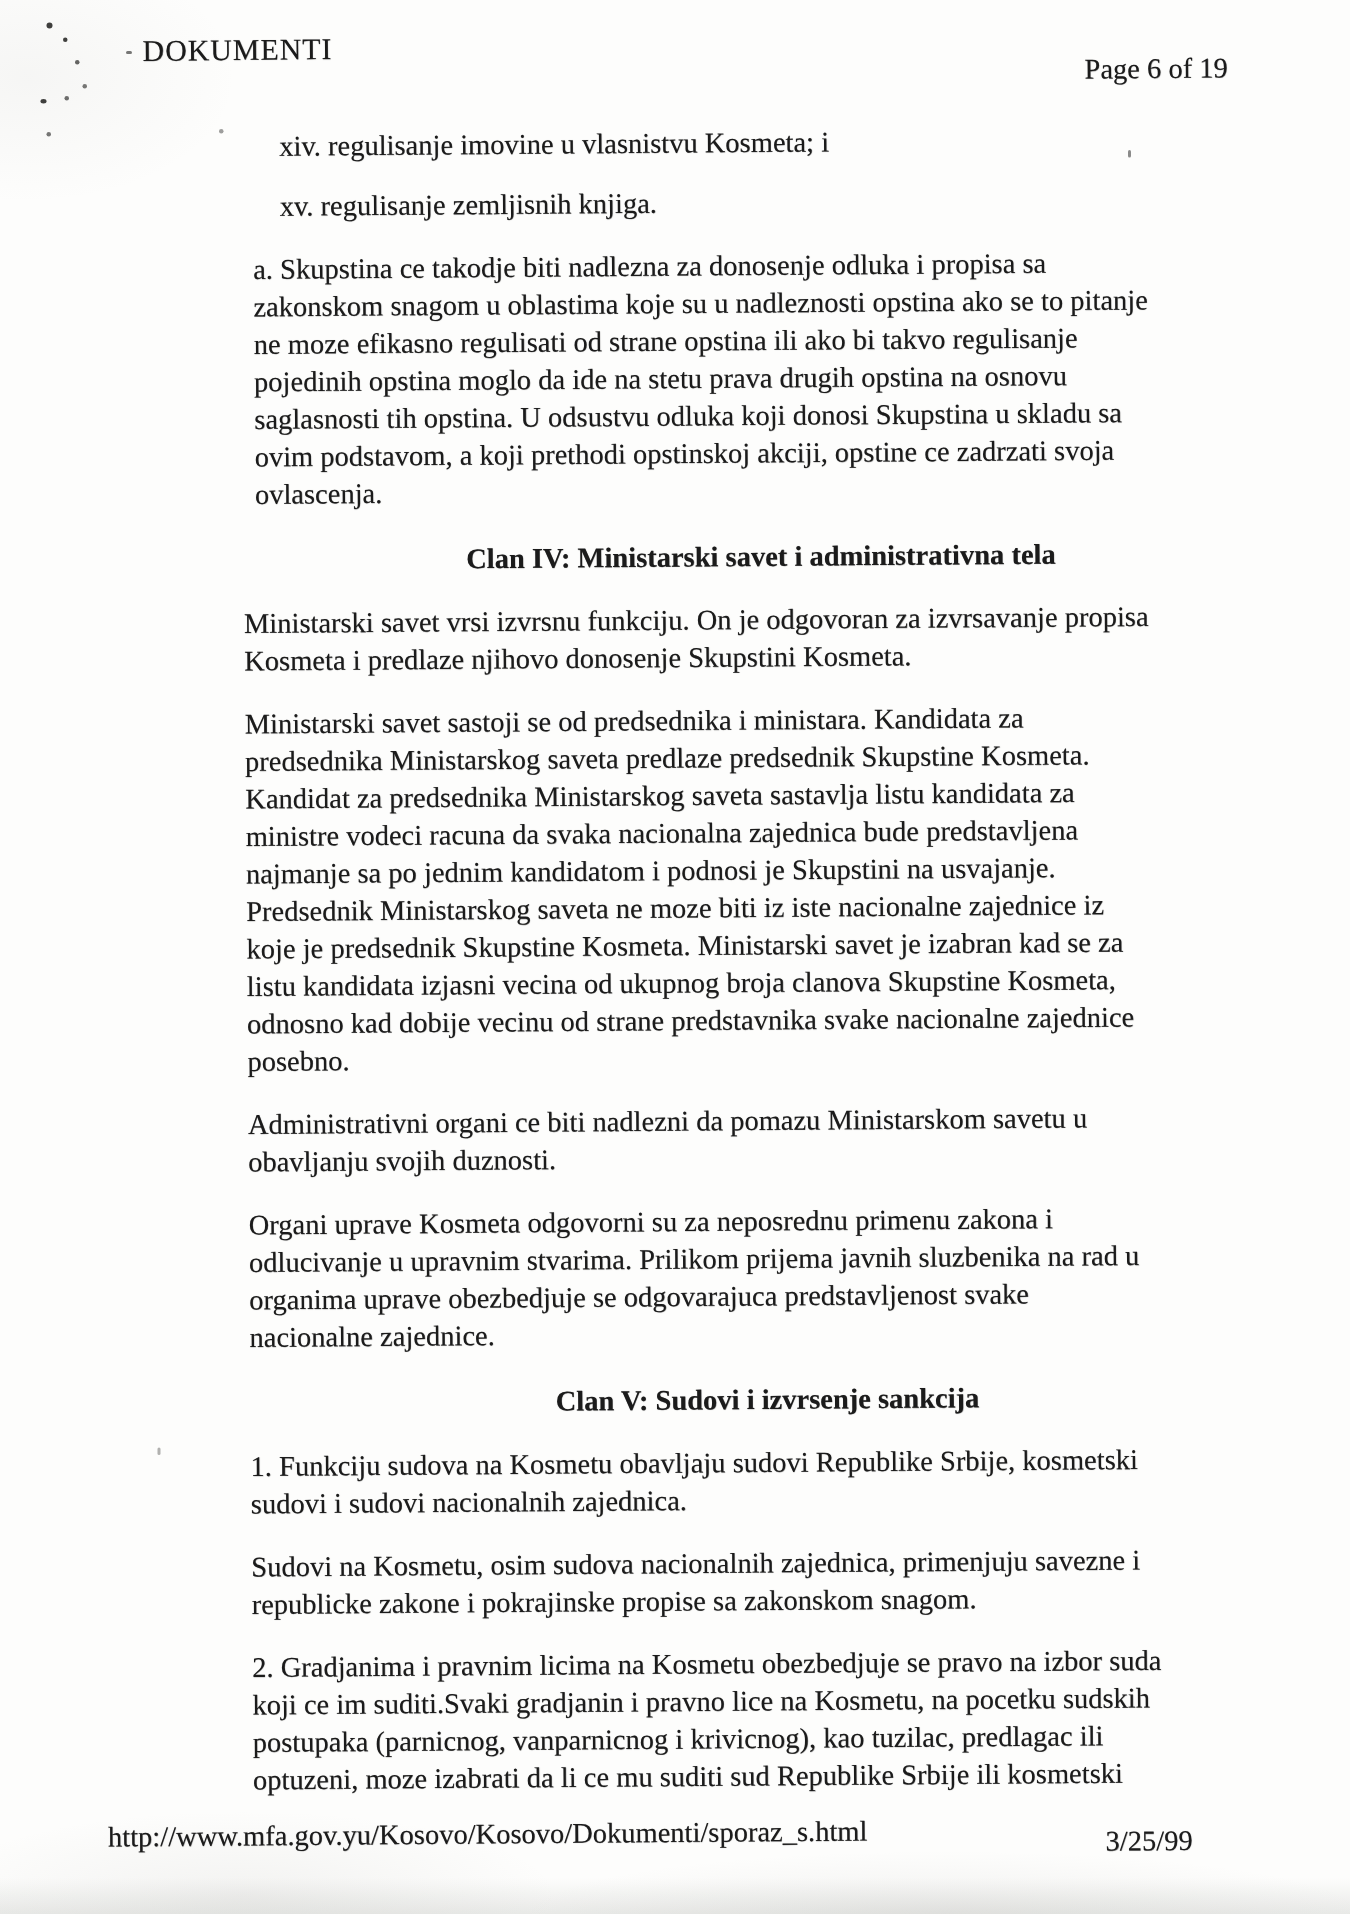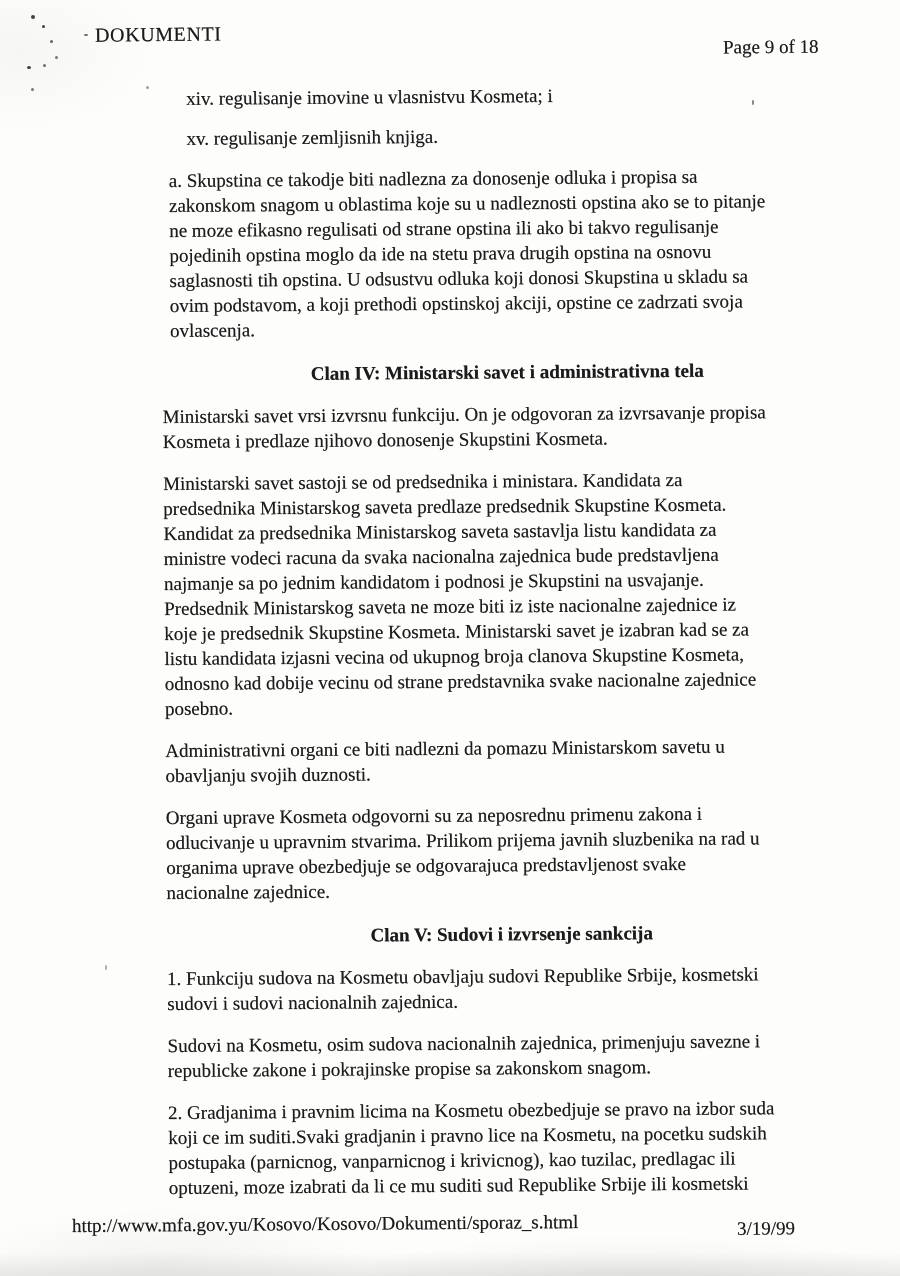--- a/index.html
+++ b/index.html
@@ -66,21 +66,21 @@
 <div class="speck" style="left:27px; top:66px; width:4px; height:3px;"></div>
 <div class="speck" style="left:43px; top:64px; width:3px; height:3px; opacity:.75;"></div>
 <div class="speck" style="left:31px; top:88px; width:3px; height:3px; opacity:.7;"></div>
 <div class="speck" style="left:84px; top:34px; width:4px; height:2px; border-radius:1px; opacity:.7;"></div>
 <div class="speck" style="left:146px; top:86px; width:3px; height:3px; opacity:.5;"></div>
 <div class="speck" style="left:752px; top:100px; width:2px; height:5px; border-radius:1px; opacity:.6;"></div>
 <div class="speck" style="left:105px; top:965px; width:2px; height:5px; border-radius:1px; opacity:.4;"></div>
 
 <header>
   <div class="doc-title ink">DOKUMENTI</div>
-  <div class="page-indicator ink">Page 9 of 18</div>
+  <div class="page-indicator ink">Page 6 of 19</div>
 </header>
 
 <main class="doc-body ink">
 
 <div class="block block-list-item">
       <div class="line">xiv. regulisanje imovine u vlasnistvu Kosmeta; i</div>
     </div>
     <div class="block block-list-item">
       <div class="line">xv. regulisanje zemljisnih knjiga.</div>
     </div>
@@ -136,16 +136,16 @@
     <div class="block block-paragraph">
       <div class="line">2. Gradjanima i pravnim licima na Kosmetu obezbedjuje se pravo na izbor suda</div>
       <div class="line">koji ce im suditi.Svaki gradjanin i pravno lice na Kosmetu, na pocetku sudskih</div>
       <div class="line">postupaka (parnicnog, vanparnicnog i krivicnog), kao tuzilac, predlagac ili</div>
       <div class="line">optuzeni, moze izabrati da li ce mu suditi sud Republike Srbije ili kosmetski</div>
     </div>
   </main>
 
 <footer class="doc-footer ink">
   <div class="footer-url">http://www.mfa.gov.yu/Kosovo/Kosovo/Dokumenti/sporaz_s.html</div>
-  <div class="footer-date">3/19/99</div>
+  <div class="footer-date">3/25/99</div>
 </footer>
 
 <div class="bottom-shade"></div>
 
 </body></html>

